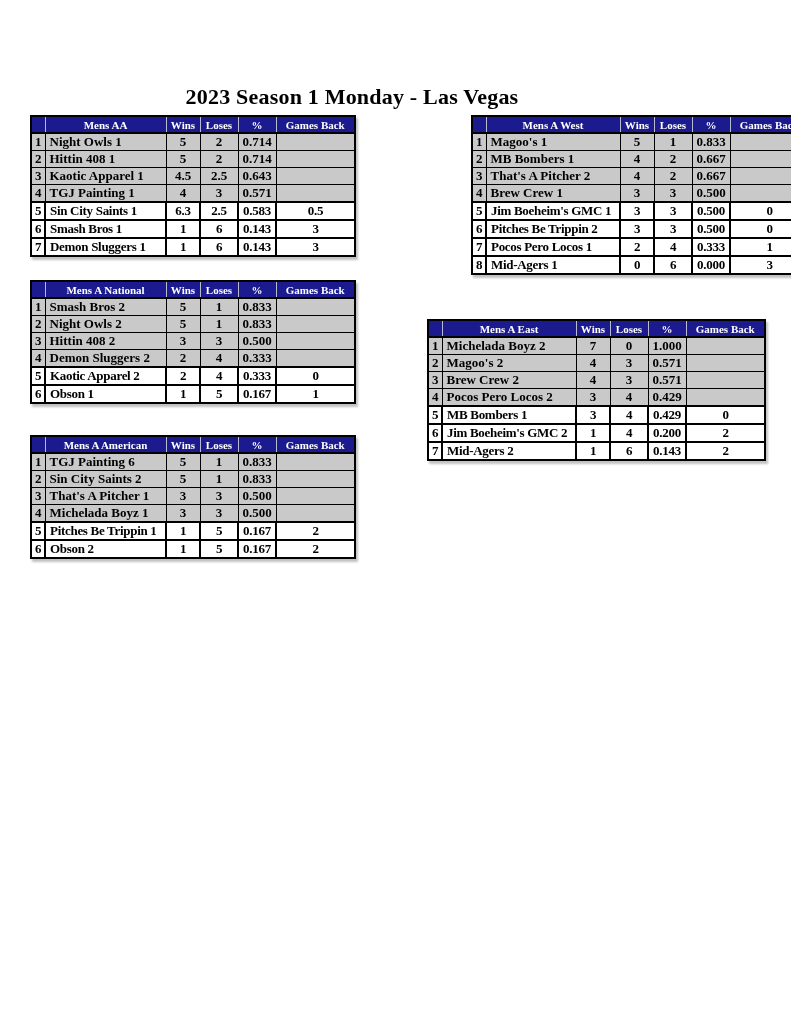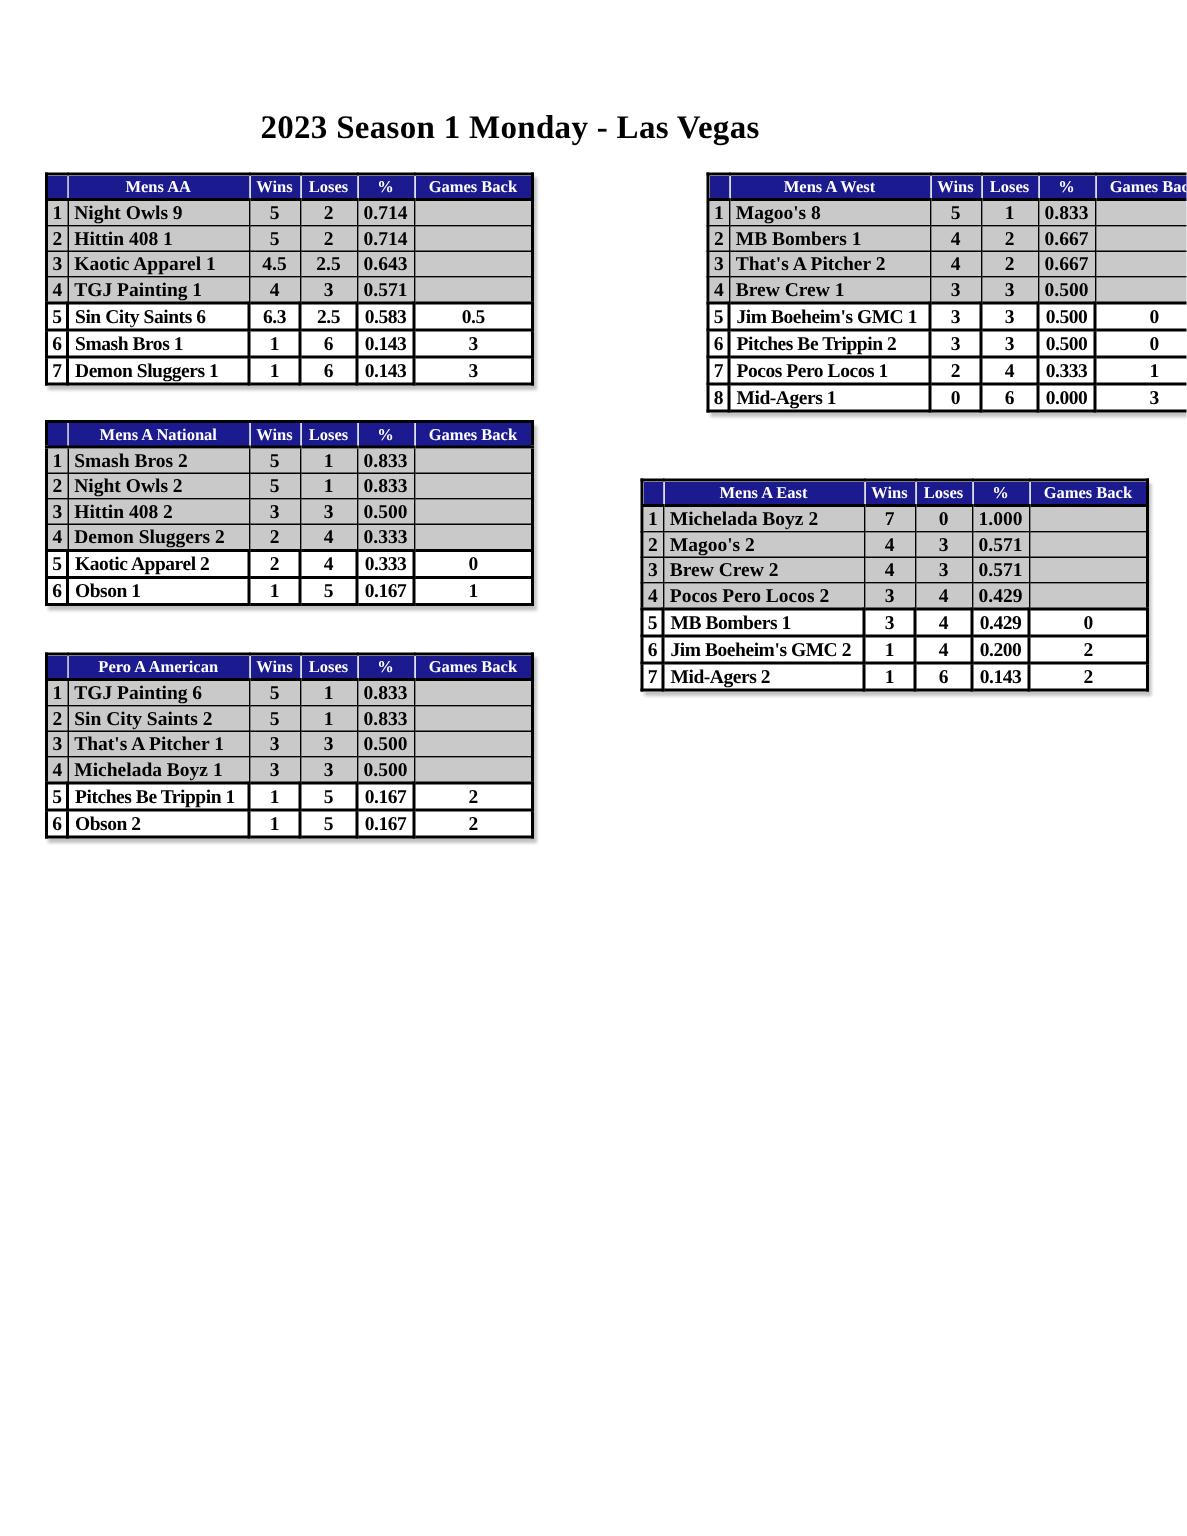--- a/index.html
+++ b/index.html
@@ -9,21 +9,21 @@
   }
   *{box-sizing:border-box;}
   html,body{margin:0;padding:0;}
   body{
     width:791px;height:1024px;position:relative;overflow:hidden;
     background:var(--page);
     font-family:"Liberation Serif", serif;
     color:#000;
   }
   .page-title{
-    position:absolute;top:68px;left:0;width:672px;margin:4px;
+    position:absolute;top:68px;left:0;width:672px;margin:16px;
     text-align:center;font-size:22px;font-weight:bold;letter-spacing:0.2px;
   }
   table.tbl{
     position:absolute;border-collapse:collapse;table-layout:fixed;
     border:2px solid #000;
     box-shadow:2px 3px 2px #c2c2c2;
     background:#fff;
   }
   .pos-0{left:30px;top:115px;}
   .pos-1{left:427px;top:115px;margin-left:44px;}
@@ -76,21 +76,21 @@
             <th>Mens AA</th>
             <th>Wins</th>
             <th>Loses</th>
             <th>%</th>
             <th>Games Back</th>
           </tr>
         </thead>
         <tbody>
           <tr class="shaded">
             <td class="rank">1</td>
-            <td class="team">Night Owls 9</td>
+            <td class="team">Night Owls 1</td>
             <td class="wins">5</td>
             <td class="loses">2</td>
             <td class="pct">0.714</td>
             <td class="gb"></td>
           </tr>
           <tr class="shaded">
             <td class="rank">2</td>
             <td class="team">Hittin 408 1</td>
             <td class="wins">5</td>
             <td class="loses">2</td>
@@ -108,21 +108,21 @@
           <tr class="shaded">
             <td class="rank">4</td>
             <td class="team">TGJ Painting 1</td>
             <td class="wins">4</td>
             <td class="loses">3</td>
             <td class="pct">0.571</td>
             <td class="gb"></td>
           </tr>
           <tr class="plain">
             <td class="rank">5</td>
-            <td class="team">Sin City Saints 6</td>
+            <td class="team">Sin City Saints 1</td>
             <td class="wins">6.3</td>
             <td class="loses">2.5</td>
             <td class="pct">0.583</td>
             <td class="gb">0.5</td>
           </tr>
           <tr class="plain">
             <td class="rank">6</td>
             <td class="team">Smash Bros 1</td>
             <td class="wins">1</td>
             <td class="loses">6</td>
@@ -154,21 +154,21 @@
             <th>Mens A West</th>
             <th>Wins</th>
             <th>Loses</th>
             <th>%</th>
             <th>Games Back</th>
           </tr>
         </thead>
         <tbody>
           <tr class="shaded">
             <td class="rank">1</td>
-            <td class="team">Magoo's 8</td>
+            <td class="team">Magoo's 1</td>
             <td class="wins">5</td>
             <td class="loses">1</td>
             <td class="pct">0.833</td>
             <td class="gb"></td>
           </tr>
           <tr class="shaded">
             <td class="rank">2</td>
             <td class="team">MB Bombers 1</td>
             <td class="wins">4</td>
             <td class="loses">2</td>
@@ -378,21 +378,21 @@
           <col class="col-rank">
           <col class="col-team">
           <col class="col-wins">
           <col class="col-loses">
           <col class="col-pct">
           <col class="col-gb">
         </colgroup>
         <thead>
           <tr>
             <th></th>
-            <th>Pero A American</th>
+            <th>Mens A American</th>
             <th>Wins</th>
             <th>Loses</th>
             <th>%</th>
             <th>Games Back</th>
           </tr>
         </thead>
         <tbody>
           <tr class="shaded">
             <td class="rank">1</td>
             <td class="team">TGJ Painting 6</td>

